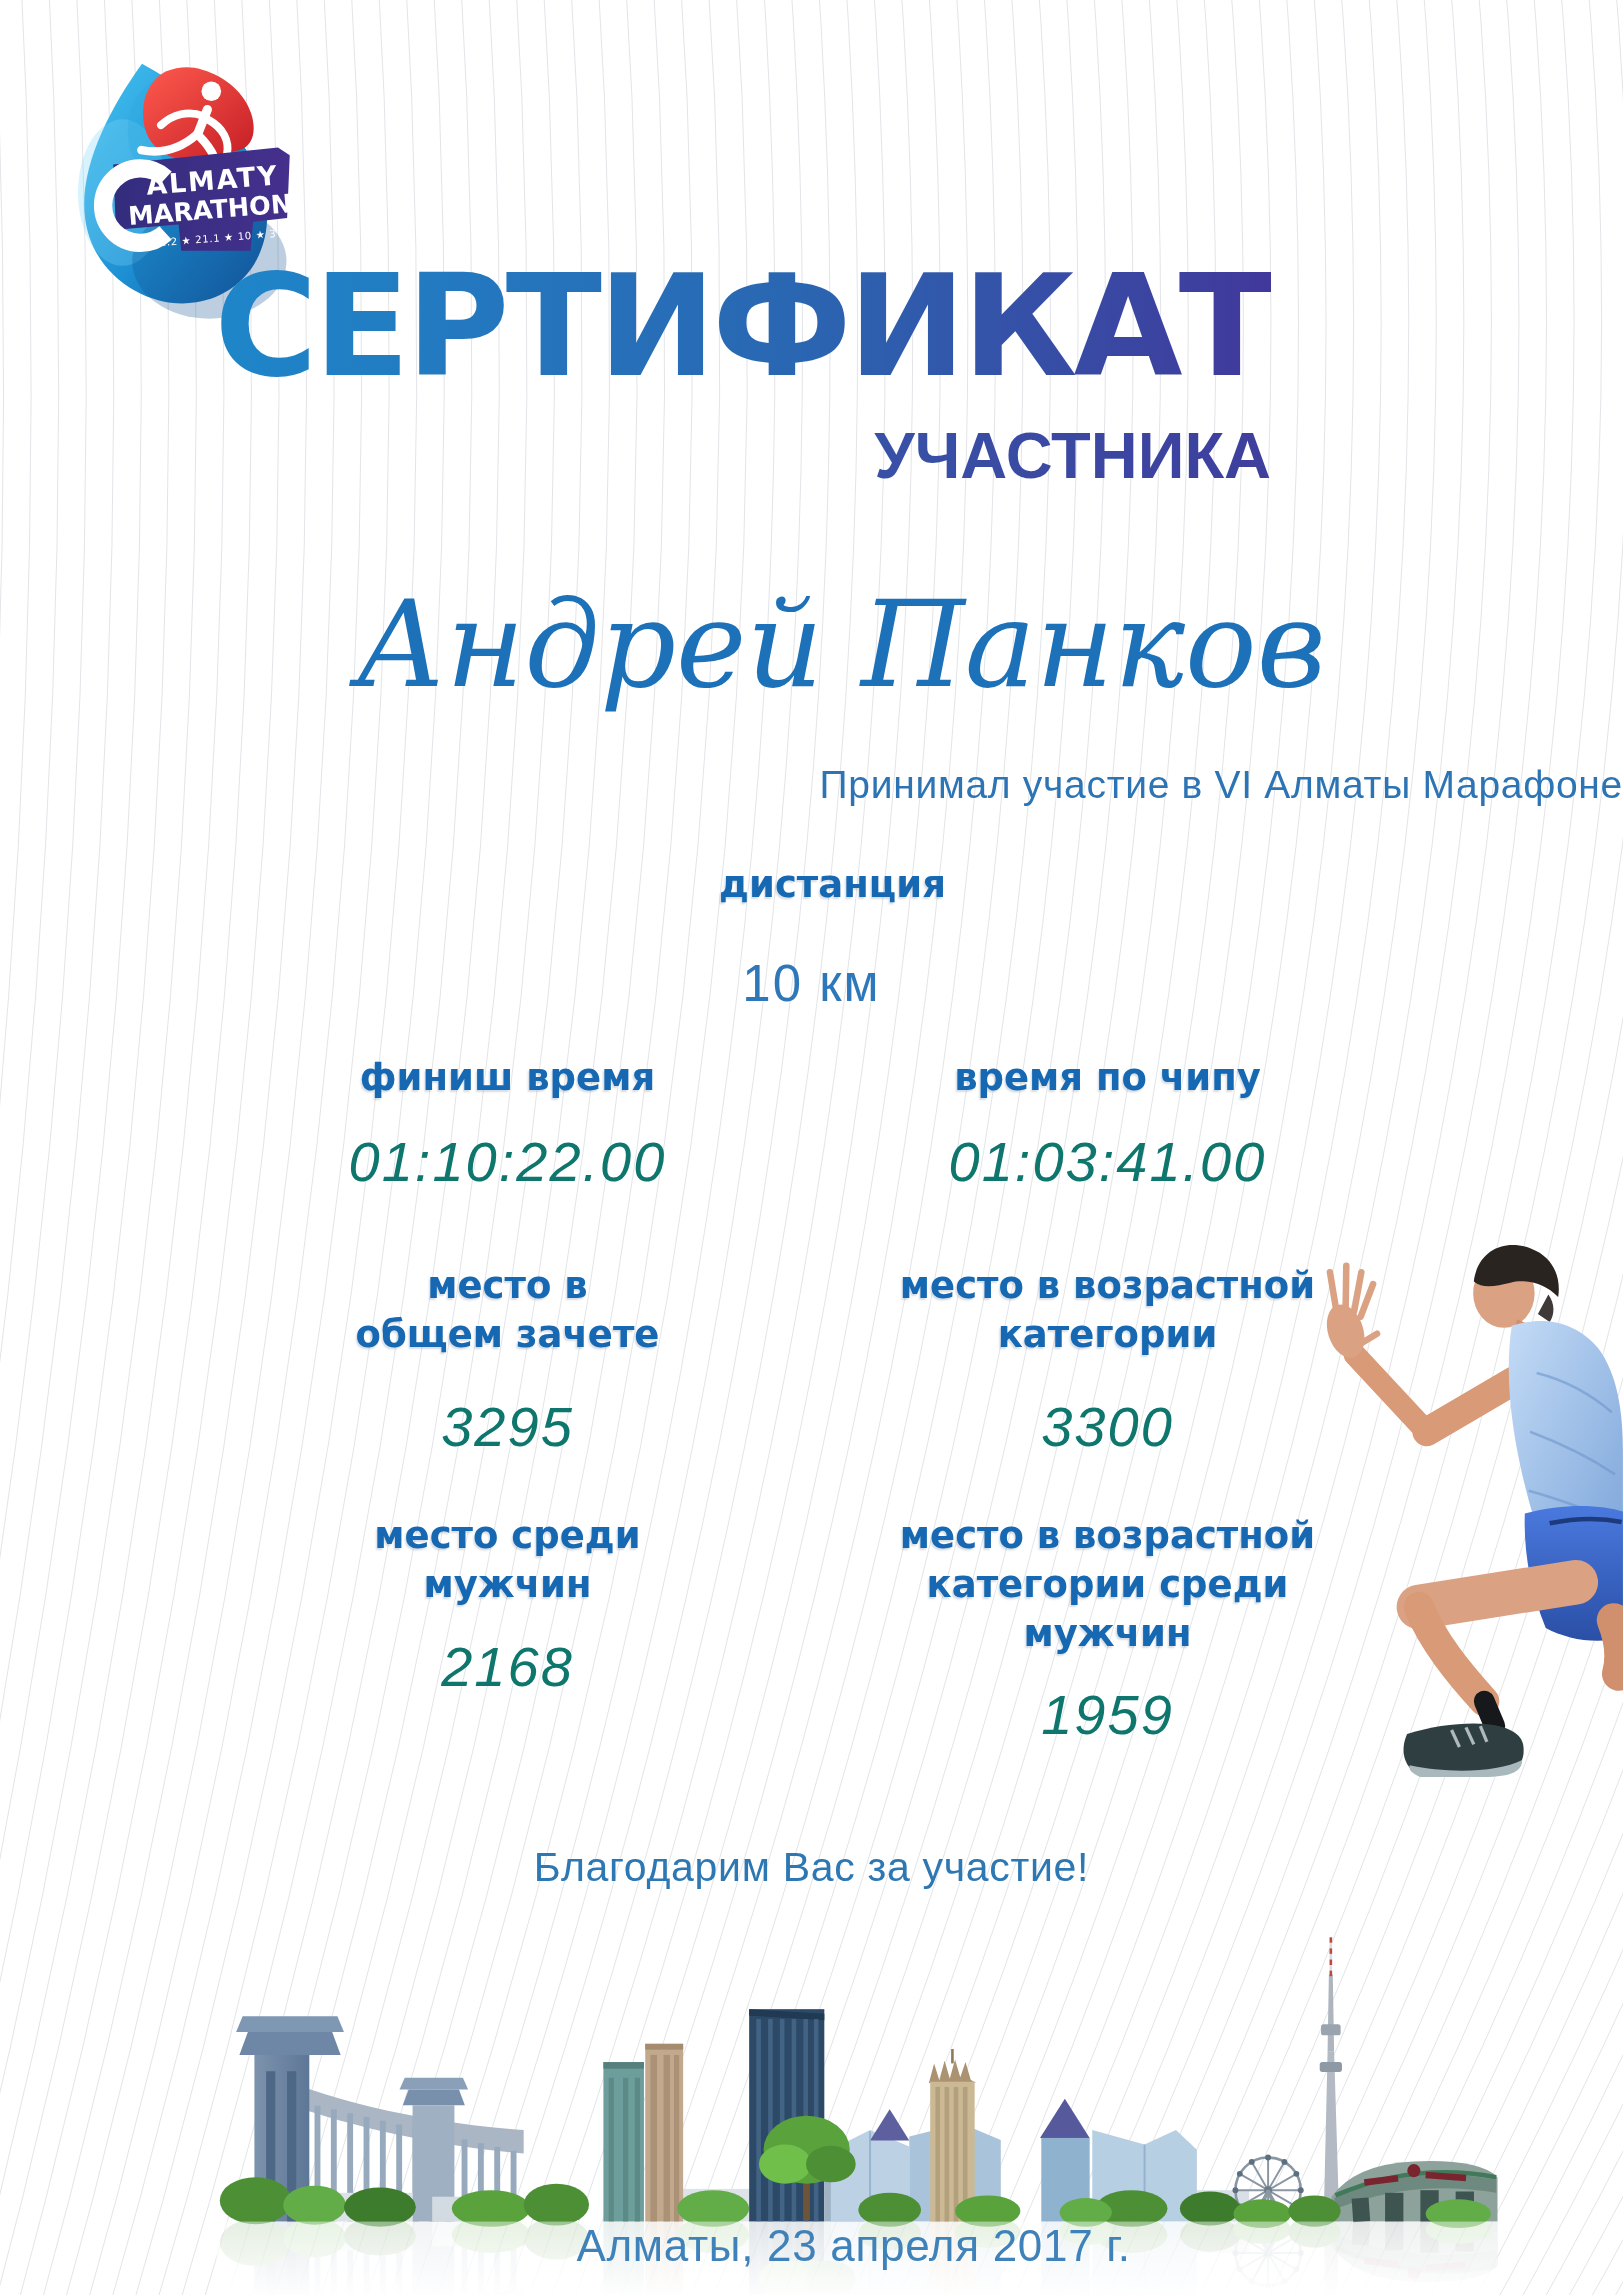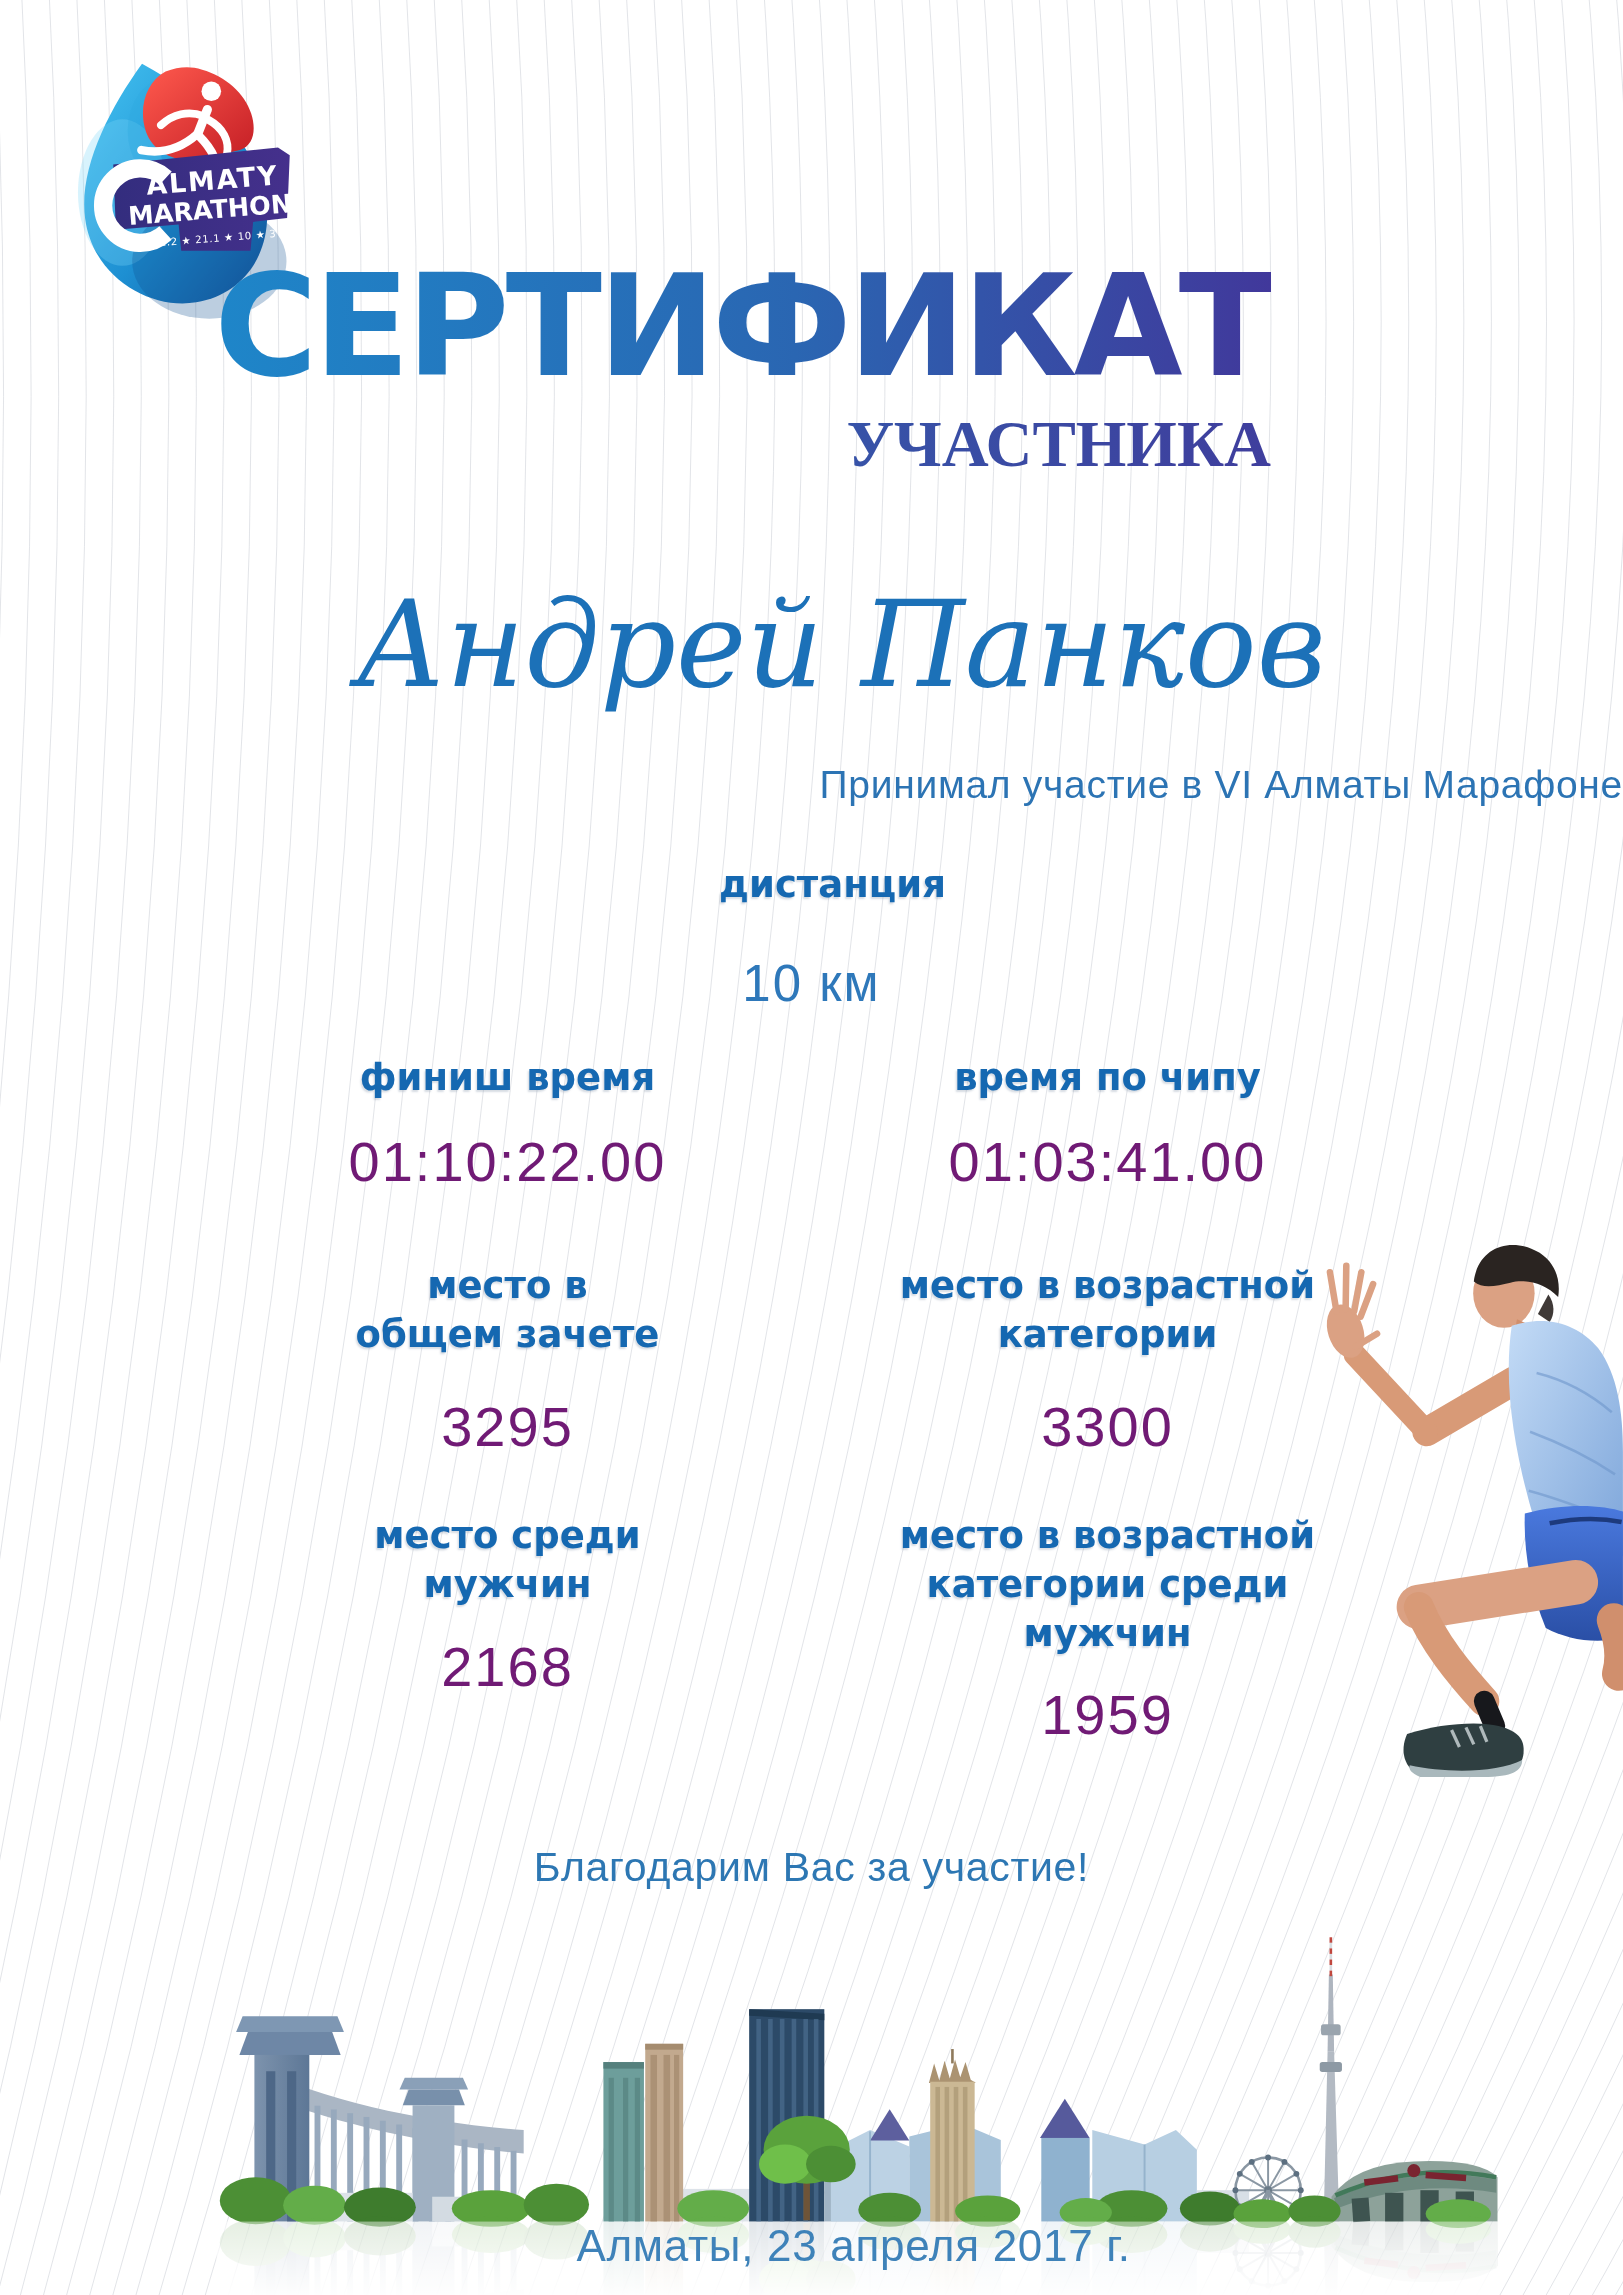--- a/index.html
+++ b/index.html
@@ -21,24 +21,24 @@
   .cert-title{
     font-family:"DejaVu Sans", sans-serif;
     font-weight:bold;
     font-size:141px;line-height:1;letter-spacing:-3.9px;
     background:linear-gradient(90deg,#1e86c9 0%,#2a66b2 55%,#41389b 100%);
     -webkit-background-clip:text;background-clip:text;
     -webkit-text-fill-color:transparent;color:transparent;
     white-space:nowrap;
   }
   .cert-subtitle{
-    font-family:Liberation Serif, serif;
+    font-family:Liberation Sans, sans-serif;
     font-weight:bold;
     font-size:65px;line-height:1;letter-spacing:0px;
-    margin-top:15px;
+    margin-top:26px;
     background:linear-gradient(90deg,#2a72b8 0%,#3f3e9d 100%);
     -webkit-background-clip:text;background-clip:text;
     -webkit-text-fill-color:transparent;color:transparent;
     white-space:nowrap;
   }
 
   
   .participant-name{
     left:0;top:564px;width:100%;text-align:center;
     padding-left:59px;box-sizing:border-box;
@@ -74,21 +74,21 @@
   .cell-left{left:233px;}
   .cell-right{left:833px;}
   .result-label{
     font-family:"DejaVu Sans", sans-serif;font-weight:bold;
     font-size:37px;line-height:1.32;color:#1568b1;
     margin:0 auto;
     text-shadow:-1.3px 2px 2px rgba(110,130,155,0.28);
   }
   .row-2 .result-label,.row-3 .result-label{min-height:98px;}
   .result-value{
-    font-size:56px;color:#701a75;letter-spacing:2px;
+    font-size:56px;color:#0f766e;letter-spacing:2px;font-style:italic;
   }
   .row-1 .result-value{margin-top:26px;}
   .row-2 .result-value{margin-top:34px;}
   .row-3 .result-value{margin-top:23.5px;}
 
   
   .thanks-line{
     left:0;top:1844px;width:100%;text-align:center;
     font-size:41px;color:#2d77b3;letter-spacing:0.7px;z-index:2;
   }

